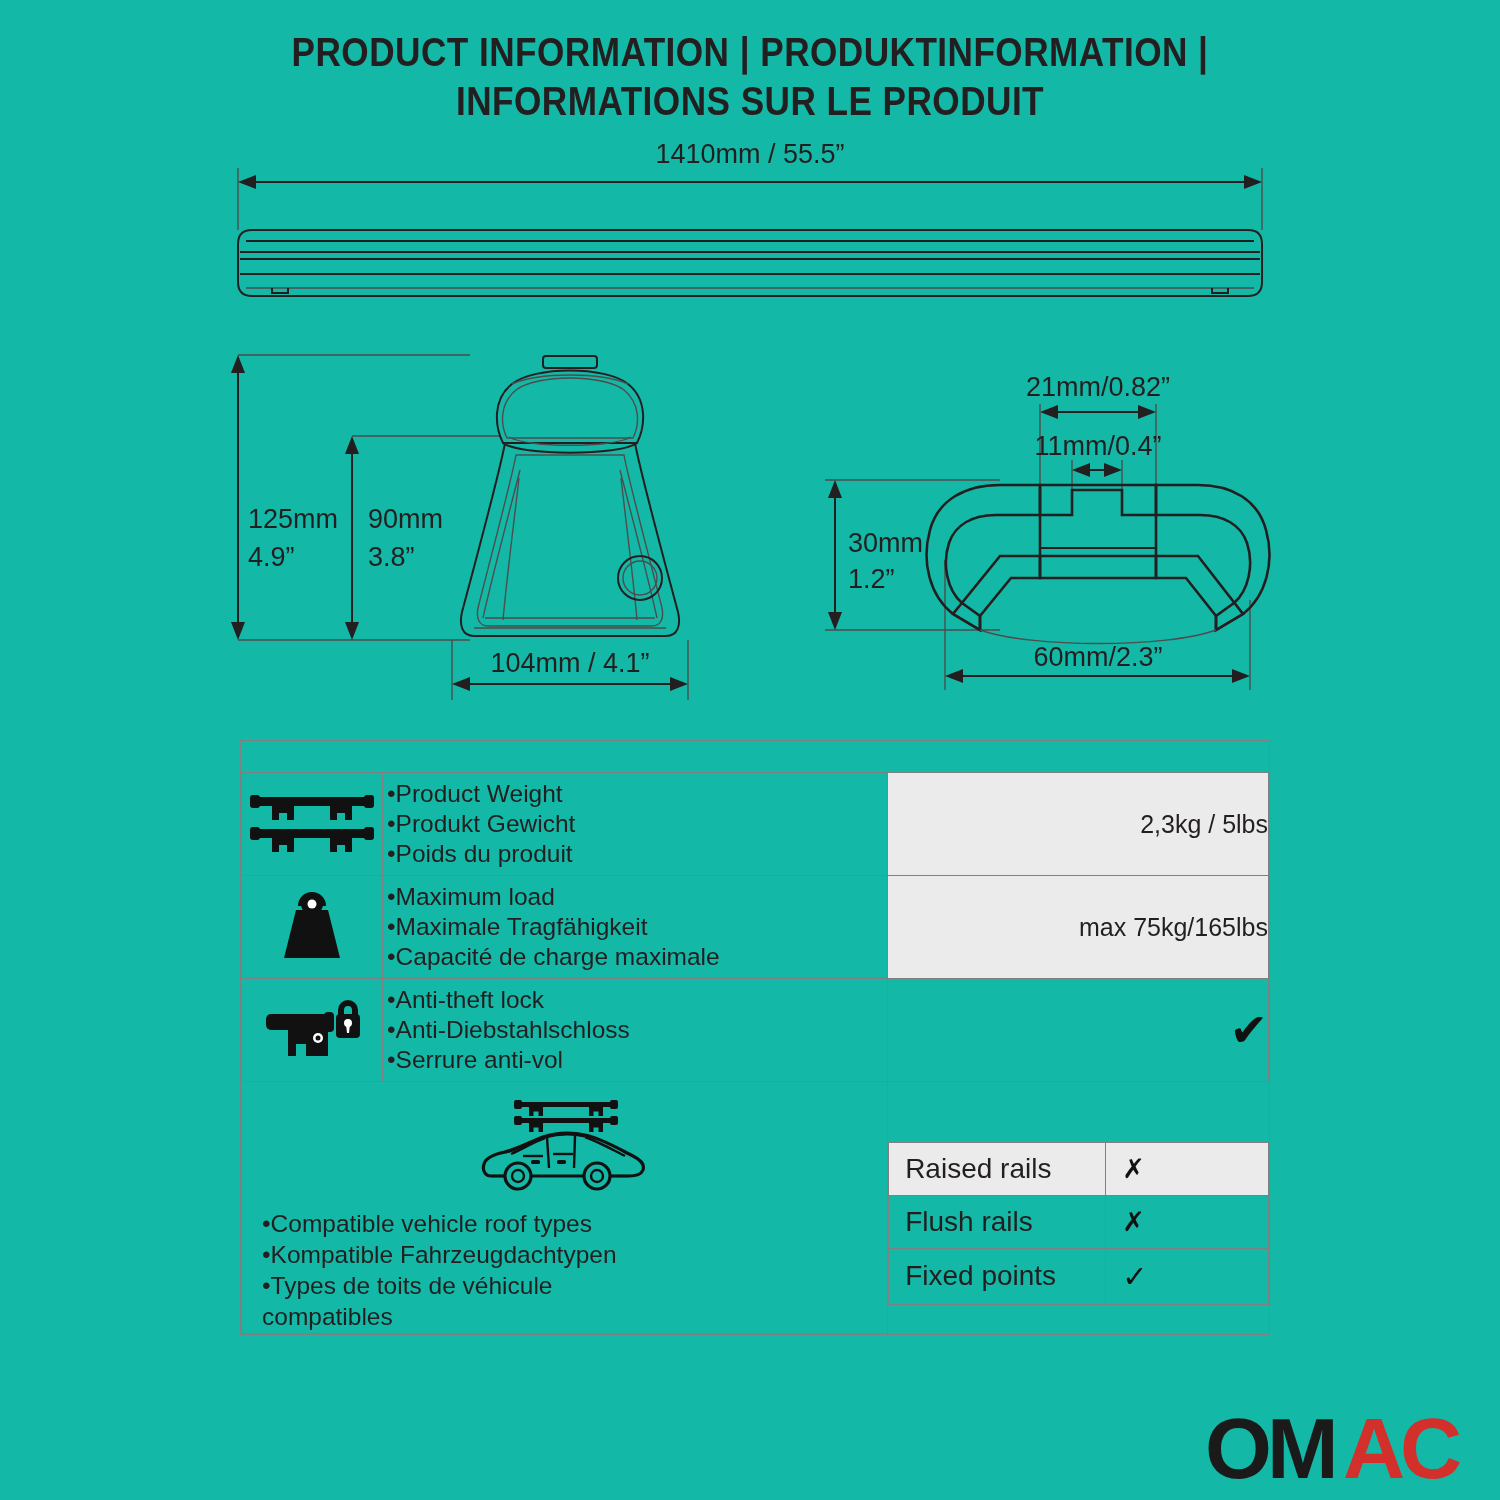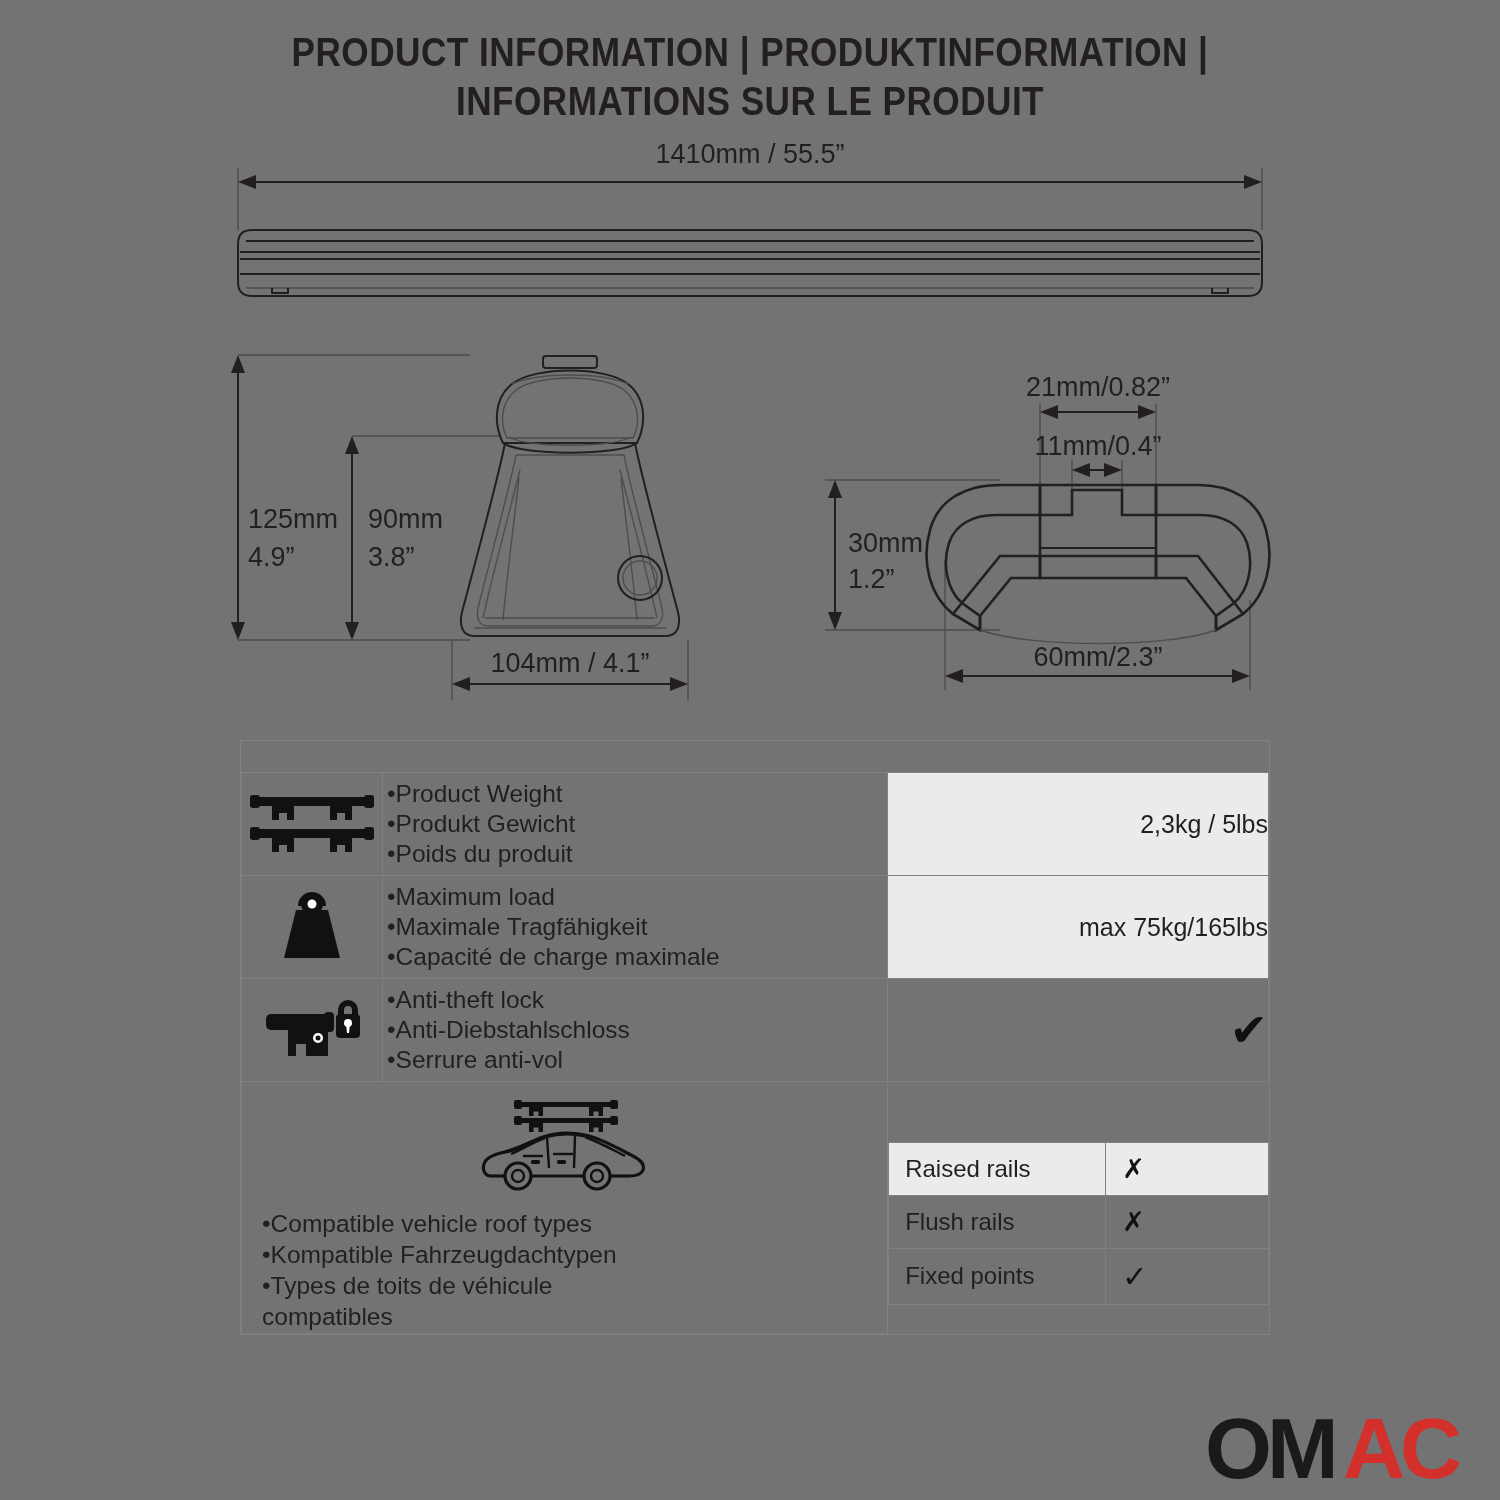--- a/index.html
+++ b/index.html
@@ -1,18 +1,18 @@
 <!DOCTYPE html>
 <html><head>
 <meta charset="utf-8">
 <style>
   html,body{margin:0;padding:0;background:#fff;}
   body{width:1500px;height:1500px;position:relative;
        font-family:"Liberation Sans","DejaVu Sans",sans-serif;color:#1a1a1a;}
-  .page{position:relative;width:1500px;height:1500px;overflow:hidden;background:#737373;}
+  .page{position:relative;width:1500px;height:1500px;overflow:hidden;background:#14b8a6;}
 
   
   .title-block{position:absolute;left:0;top:28px;width:1500px;text-align:center;}
   .title-line{font-weight:bold;font-size:40px;letter-spacing:0.5px;line-height:49px;
               color:#231f20;font-family:"Liberation Sans","DejaVu Sans",sans-serif;
               transform:scaleX(0.88);transform-origin:center;}
 
   
   .svg-layer{position:absolute;left:0;top:0;width:1500px;height:1500px;pointer-events:none;}
   .dimtext{font-family:"Liberation Sans","DejaVu Sans",sans-serif;font-size:27px;fill:#231f20;}
@@ -28,21 +28,21 @@
   .cell-icon{width:120px;text-align:center;padding:6px 4px;}
   .cell-label{padding:6px 8px 6px 4px;}
   .cell-value{padding:6px 0 6px 30px;font-size:25px;color:#231f20;text-align:right;}
   .shaded{background:#ebebeb;}
   .label-list{font-size:24.5px;line-height:30px;color:#231f20;}
   .label-list div{white-space:nowrap;}
   .bullet{font-size:24.5px;}
   .check{font-size:46px;line-height:46px;font-weight:bold;color:#111;}
   .cross{font-size:27px;font-weight:bold;color:#111;}
   .chk-sm{font-size:30px;color:#111;}
-  .rooftype-name{font-size:24px;padding:10px 0 10px 16px;color:#231f20;}
+  .rooftype-name{font-size:28px;padding:10px 0 10px 16px;color:#231f20;}
   .rooftype-mark{padding:10px 0 10px 16px;}
   .roof-left{padding:0;}
   .roof-center{text-align:center;padding-top:14px;}
   .roof-text{font-size:24.5px;line-height:31px;padding:4px 0 1px 20px;color:#231f20;}
   .roof-text div{white-space:nowrap;}
   .roof-text div.wrap2{white-space:normal;}
 
   
   .logo{position:absolute;left:1205px;top:1412px;}
 

